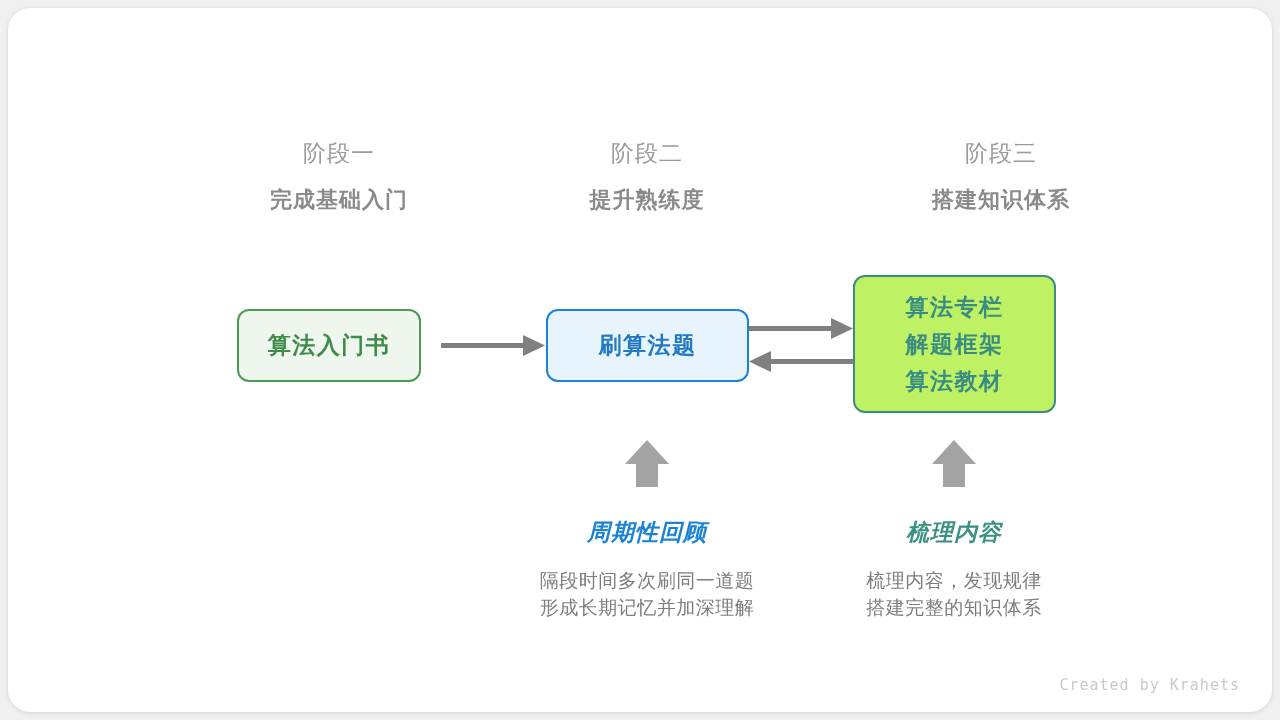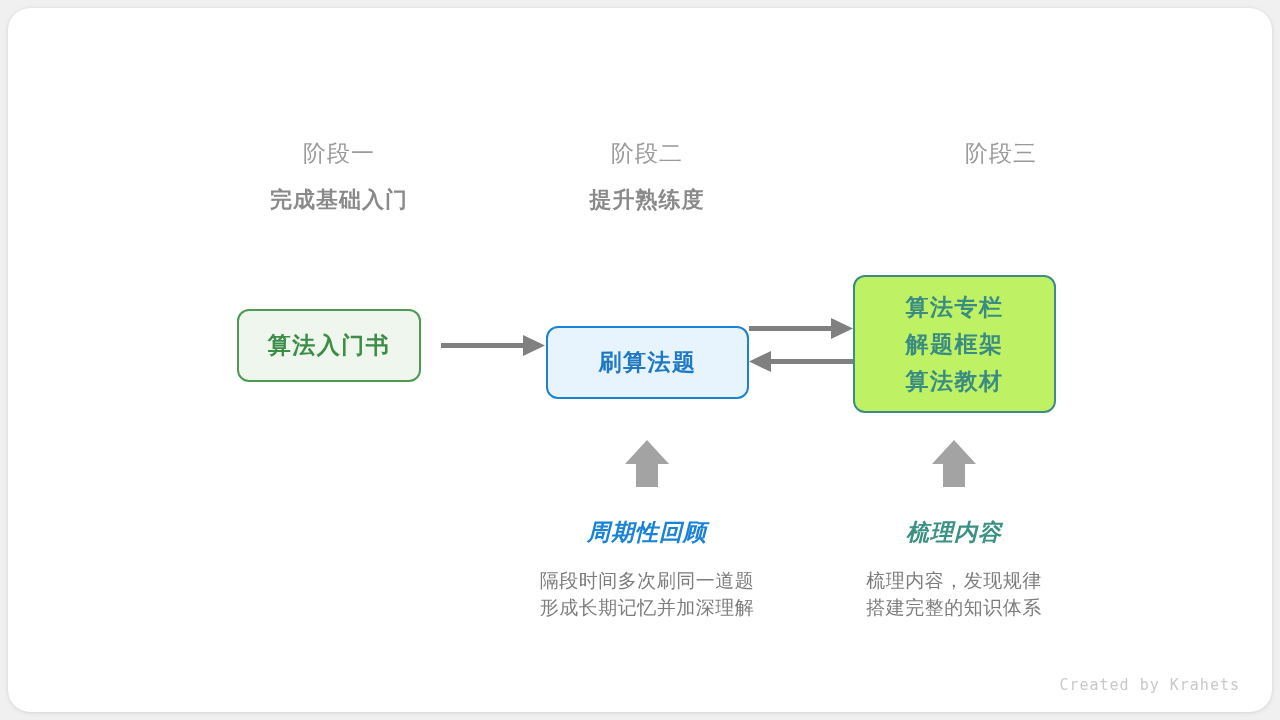--- a/index.html
+++ b/index.html
@@ -64,21 +64,21 @@
   }
   .node .line { line-height: 37px; }
 
   #node-book {
     left: 229px; top: 301px; width: 184px; height: 73px;
     background: #eef6ee;
     border-color: #4e9a52;
     color: #3d8c48;
   }
   #node-practice {
-    left: 538px; top: 318px; width: 203px; height: 73px;
+    left: 538px; top: 301px; width: 203px; height: 73px;
     background: #e7f3fd;
     border-color: #1c82d4;
     color: #2079c4;
   }
   #node-resources {
     left: 845px; top: 267px; width: 203px; height: 138px;
     background: #bef264;
     border-color: #3d8c85;
     color: #3a8c83;
   }
@@ -135,20 +135,21 @@
     <div class="stage-title">完成基础入门</div>
   </div>
 
   <div class="stage" id="stage-2" style="left:509px; top:130px;">
     <div class="stage-name">阶段二</div>
     <div class="stage-title">提升熟练度</div>
   </div>
 
   <div class="stage" id="stage-3" style="left:863px; top:130px;">
     <div class="stage-name">阶段三</div>
+    <div class="stage-title">搭建知识体系</div>
   </div>
 
   <div class="node" id="node-book">
     <div class="line">算法入门书</div>
   </div>
 
   <div class="node" id="node-practice">
     <div class="line">刷算法题</div>
   </div>
 

